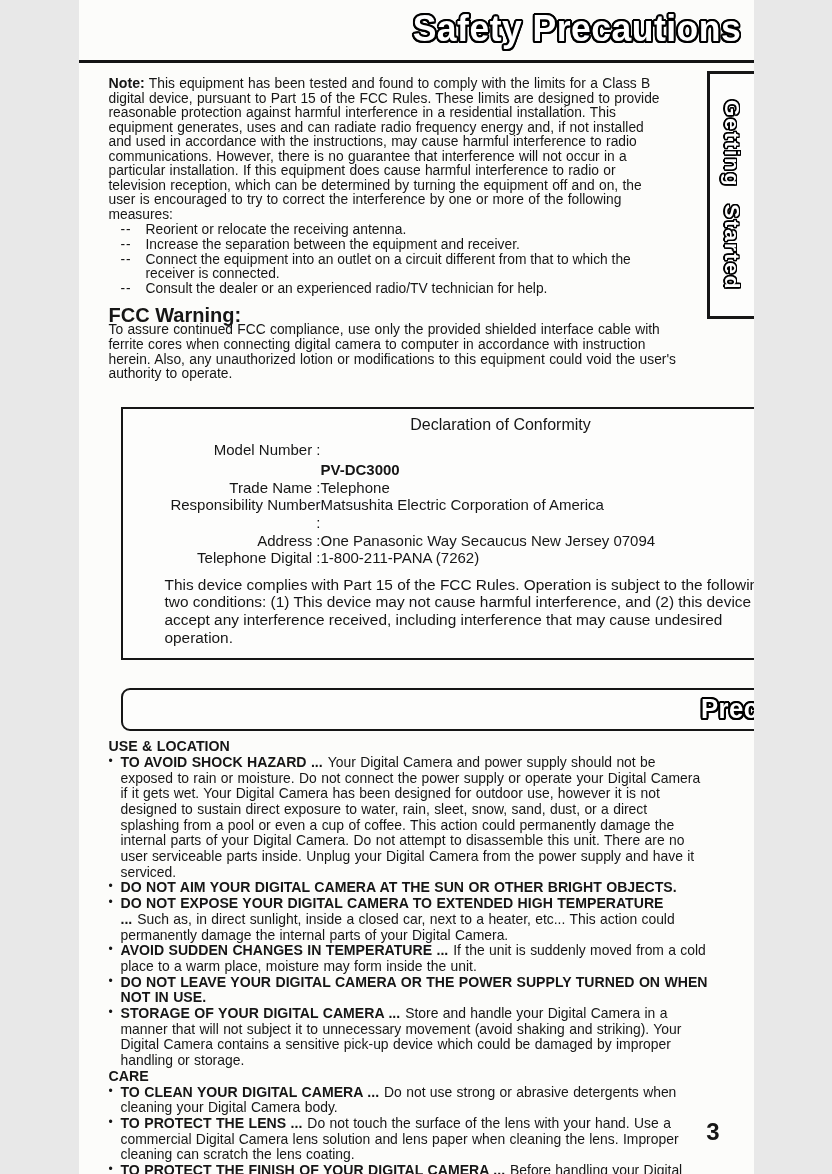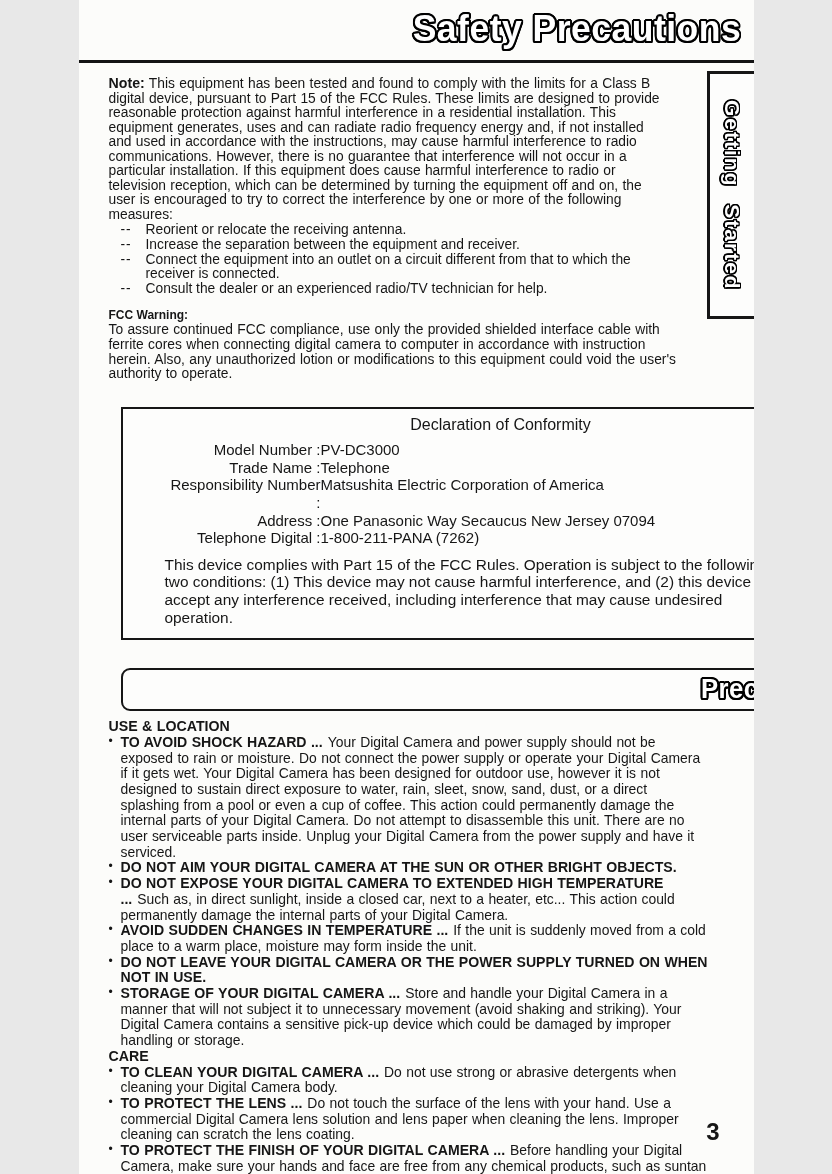--- a/index.html
+++ b/index.html
@@ -53,34 +53,34 @@
     font-size:21px;letter-spacing:2px;word-spacing:9px;
     white-space:nowrap;
   }
   
   .content{position:absolute;top:76px;left:30px;right:30px;}
   .note p{margin:0;font-size:13.8px;line-height:14.5px;word-spacing:.5px;padding-right:62px;}
   .note b{font-size:14.2px;}
   ul.dashes{list-style:none;margin:1px 0 0;padding:0;font-size:13.8px;line-height:14.8px;}
   ul.dashes li{position:relative;padding-left:37px;padding-right:70px;}
   ul.dashes .dash{position:absolute;left:12px;top:0;letter-spacing:1px;}
-  .fcc h2{margin:10px 0 0;font-size:12px;line-height:16px;}
+  .fcc h2{margin:10px 0 0;font-size:20px;line-height:16px;}
   .fcc p{margin:0;font-size:13.8px;line-height:14.8px;word-spacing:.5px;padding-right:36px;}
   
   .decl-box{
     margin:25px 0 0 12px;width:760px;box-sizing:border-box;
     border:2.5px solid #161616;
     padding:7px 0 12px;
     background:#fdfdfc;
   }
   .decl-title{text-align:center;font-size:16px;line-height:18px;}
   .decl-rows{margin:7px 0 0 42px;font-size:15px;line-height:17.6px;text-align:right;}
   .decl-row{display:flex;}
   .decl-label{flex:none;width:156px;}
-  .decl-value.b{font-weight:normal;}
+  .decl-value.b{font-weight:bold;margin-top:20px;}
   .decl-body{margin:9px 86px 0 42px;font-size:15.4px;line-height:17.6px;}
   
   .prec-banner{
     margin:28px 0 0 12px;width:748px;height:43px;box-sizing:border-box;
     border:2.5px solid #161616;border-radius:9px;
     display:flex;align-items:center;justify-content:flex-end;
     padding-right:13px;
     background:#fdfdfc;
   }
   .prec-banner-label{font-size:27px;letter-spacing:.5px;transform:scaleX(.95);transform-origin:right;}

